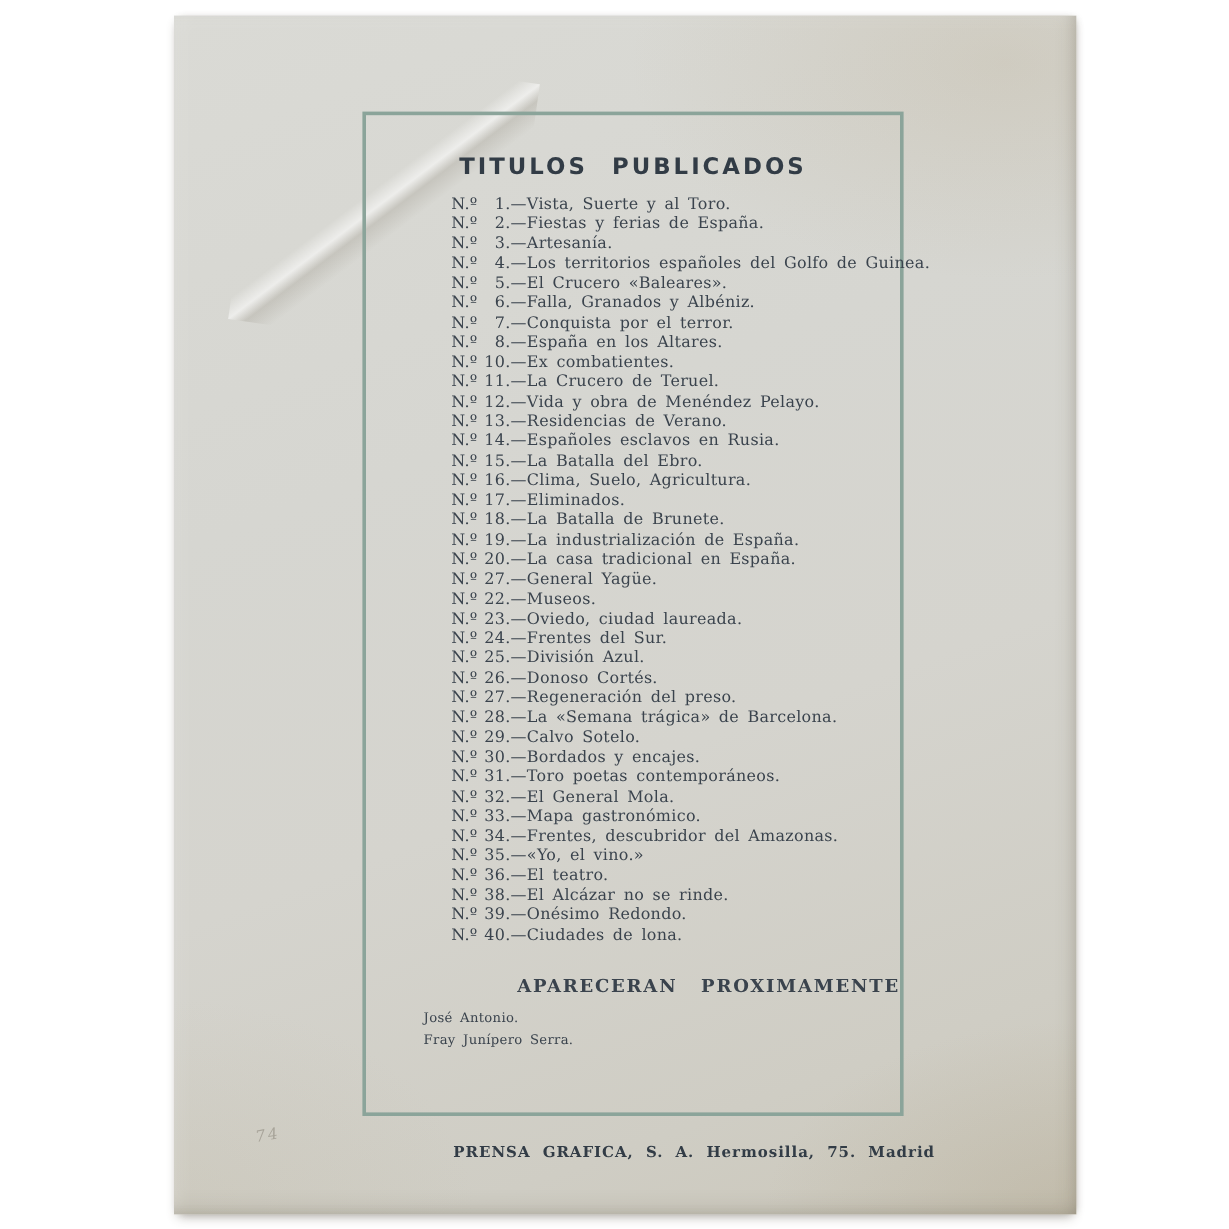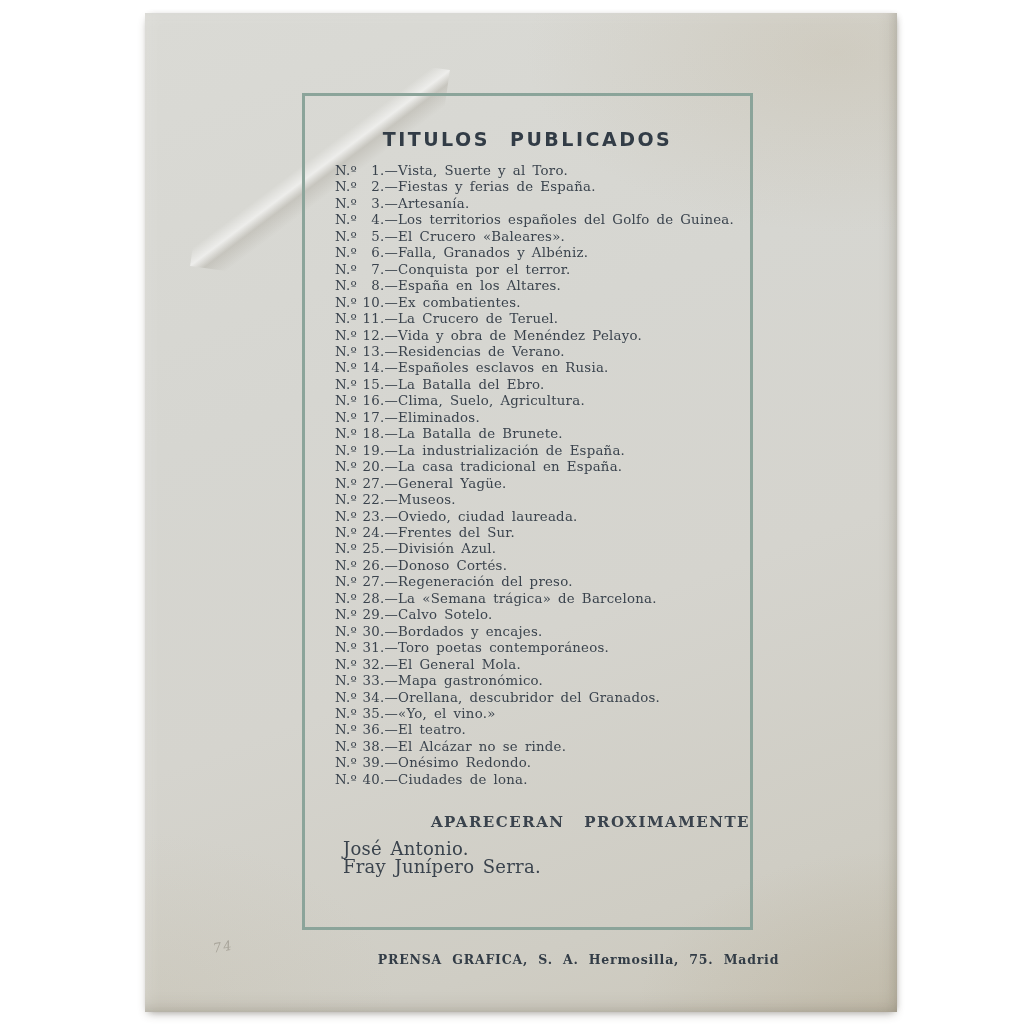--- a/index.html
+++ b/index.html
@@ -49,34 +49,35 @@
     letter-spacing:2.5px;word-spacing:11px;
     color:var(--ink_dark);
   }
   .list{
     margin-top:13px;
     padding-left:30px;
     font-size:13.3px;line-height:16.45px;
     letter-spacing:.25px;word-spacing:2.5px;
     color:var(--ink);
     white-space:nowrap;
+    margin-left:41px;
   }
   .row .no{display:inline-block;width:27px;}
   .row .num{display:inline-block;width:18px;text-align:right;}
   .coming-heading{
     margin:25px 0 0 0;
     text-align:right;
     font-size:15px;font-weight:bold;
     letter-spacing:1.5px;word-spacing:13px;
     color:var(--ink);
   }
   .coming-list{
     margin-top:9px;
-    padding-left:38px;
-    font-size:18px;line-height:17.5px;
+    padding-left:48px;
+    font-size:11px;line-height:17.5px;
     letter-spacing:.25px;word-spacing:2.5px;
     color:var(--ink);
   }
   .imprint{
     position:absolute;left:110px;top:939px;width:647px;
     text-align:center;
     font-size:12.5px;font-weight:bold;
     letter-spacing:.8px;word-spacing:5px;
     color:var(--ink_dark);
   }
@@ -156,21 +157,21 @@
   <div class="row"><span class="no">N.º</span><span class="num">29</span><span class="sep">.—</span><span class="ttl">Calvo Sotelo.</span></div>
 
   <div class="row"><span class="no">N.º</span><span class="num">30</span><span class="sep">.—</span><span class="ttl">Bordados y encajes.</span></div>
 
   <div class="row"><span class="no">N.º</span><span class="num">31</span><span class="sep">.—</span><span class="ttl">Toro poetas contemporáneos.</span></div>
 
   <div class="row"><span class="no">N.º</span><span class="num">32</span><span class="sep">.—</span><span class="ttl">El General Mola.</span></div>
 
   <div class="row"><span class="no">N.º</span><span class="num">33</span><span class="sep">.—</span><span class="ttl">Mapa gastronómico.</span></div>
 
-  <div class="row"><span class="no">N.º</span><span class="num">34</span><span class="sep">.—</span><span class="ttl">Orellana, descubridor del Granados.</span></div>
+  <div class="row"><span class="no">N.º</span><span class="num">34</span><span class="sep">.—</span><span class="ttl">Frentes, descubridor del Amazonas.</span></div>
 
   <div class="row"><span class="no">N.º</span><span class="num">35</span><span class="sep">.—</span><span class="ttl">«Yo, el vino.»</span></div>
 
   <div class="row"><span class="no">N.º</span><span class="num">36</span><span class="sep">.—</span><span class="ttl">El teatro.</span></div>
 
 
   <div class="row"><span class="no">N.º</span><span class="num">38</span><span class="sep">.—</span><span class="ttl">El Alcázar no se rinde.</span></div>
 
   <div class="row"><span class="no">N.º</span><span class="num">39</span><span class="sep">.—</span><span class="ttl">Onésimo Redondo.</span></div>
 

